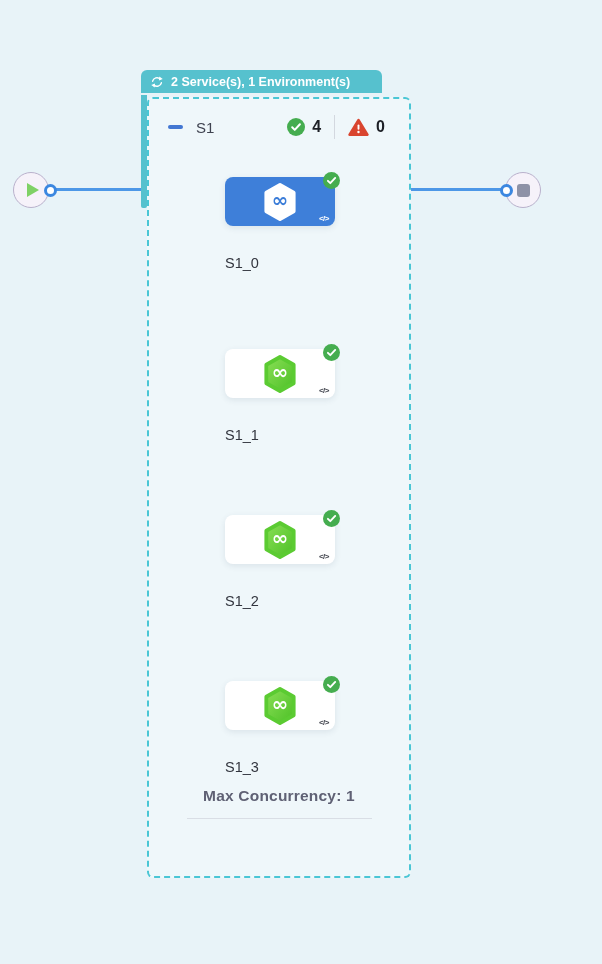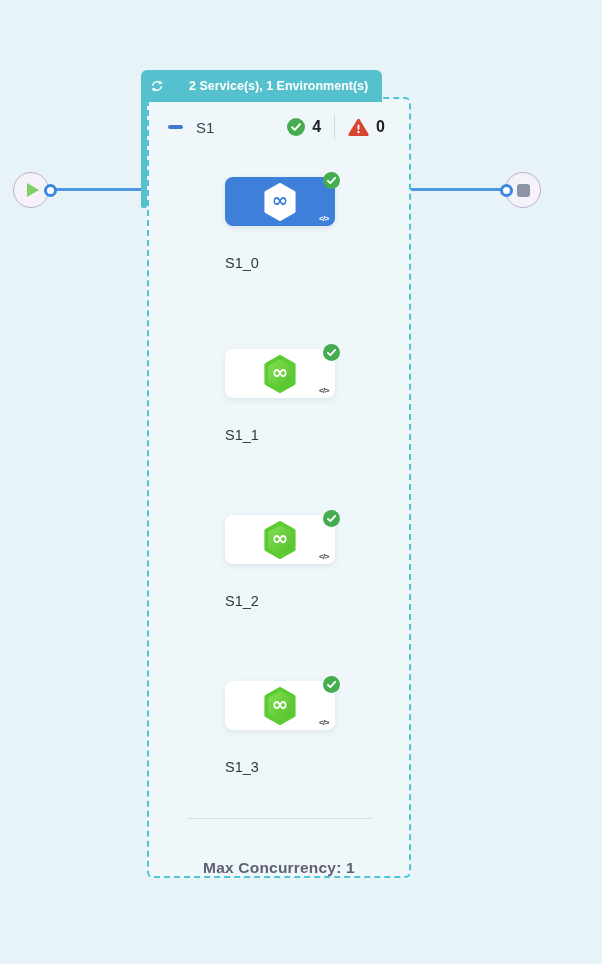--- a/index.html
+++ b/index.html
@@ -20,23 +20,23 @@
              background:#f6f2fa; border:1.5px solid #b9b1cc; box-sizing:border-box;
              display:flex; align-items:center; justify-content:center; z-index:2;}
   .start-node{left:13px; top:172px;}
   .end-node{left:505px; top:172px;}
   .play-tri{width:0; height:0; border-left:12px solid #7fd166;
             border-top:7.5px solid transparent; border-bottom:7.5px solid transparent;
             margin-left:4px;}
   .stop-sq{width:13px; height:13px; background:#8e92a7; border-radius:3px;}
 
   
-  .matrix-badge{position:absolute; left:141px; top:70px; width:241px; height:32px;
+  .matrix-badge{position:absolute; left:141px; top:70px; width:241px; height:23px;
                 background:#56c1ce; border-radius:6px 6px 0 0; color:#fff;
-                display:flex; align-items:center; gap:25px; padding-left:9px;
+                display:flex; align-items:center; gap:7px; padding-left:9px;
                 box-sizing:border-box; font-size:12.5px; font-weight:600; z-index:5;}
   .accent-bar{position:absolute; left:141px; top:95px; width:6px; height:113px;
               background:#56c1ce; border-radius:0 0 2px 2px; z-index:5;}
 
   
   .matrix-box{position:absolute; left:147px; top:97px; width:264px; height:781px;
               box-sizing:border-box; border:2px dashed #4ac6d5; border-radius:6px;
               background:#eff7fa; z-index:2;}
 
   
@@ -59,21 +59,21 @@
   .node-card.blue{background:#3e7fd9;}
   .status-badge{position:absolute; top:-5px; right:-5px; width:17px; height:17px;}
   .code-glyph{position:absolute; right:6px; bottom:3px; font-size:8px; font-weight:700;
               letter-spacing:-0.5px;}
   .node-card.blue .code-glyph{color:#ffffff;}
   .node-card.white .code-glyph{color:#42454e;}
   .node-label{margin-top:27px; text-align:left; font-size:14.5px; color:#32353e; line-height:20px;}
 
   
   .footer-divider{position:absolute; left:38px; top:719px; width:185px; height:1px; background:#d9dee5;}
-  .max-conc{position:absolute; top:760px; left:0; right:0; text-align:center;
+  .max-conc{position:absolute; top:688px; left:0; right:0; text-align:center;
             font-size:15.5px; font-weight:700; color:#5f6174; letter-spacing:0.2px;}
 </style>
 </head>
 <body>
 
 <svg width="0" height="0" style="position:absolute">
   <defs>
     <linearGradient id="hexGreen" x1="0" y1="0" x2="1" y2="1">
       <stop offset="0" stop-color="#8adf56"></stop>
       <stop offset="1" stop-color="#4cc026"></stop>

